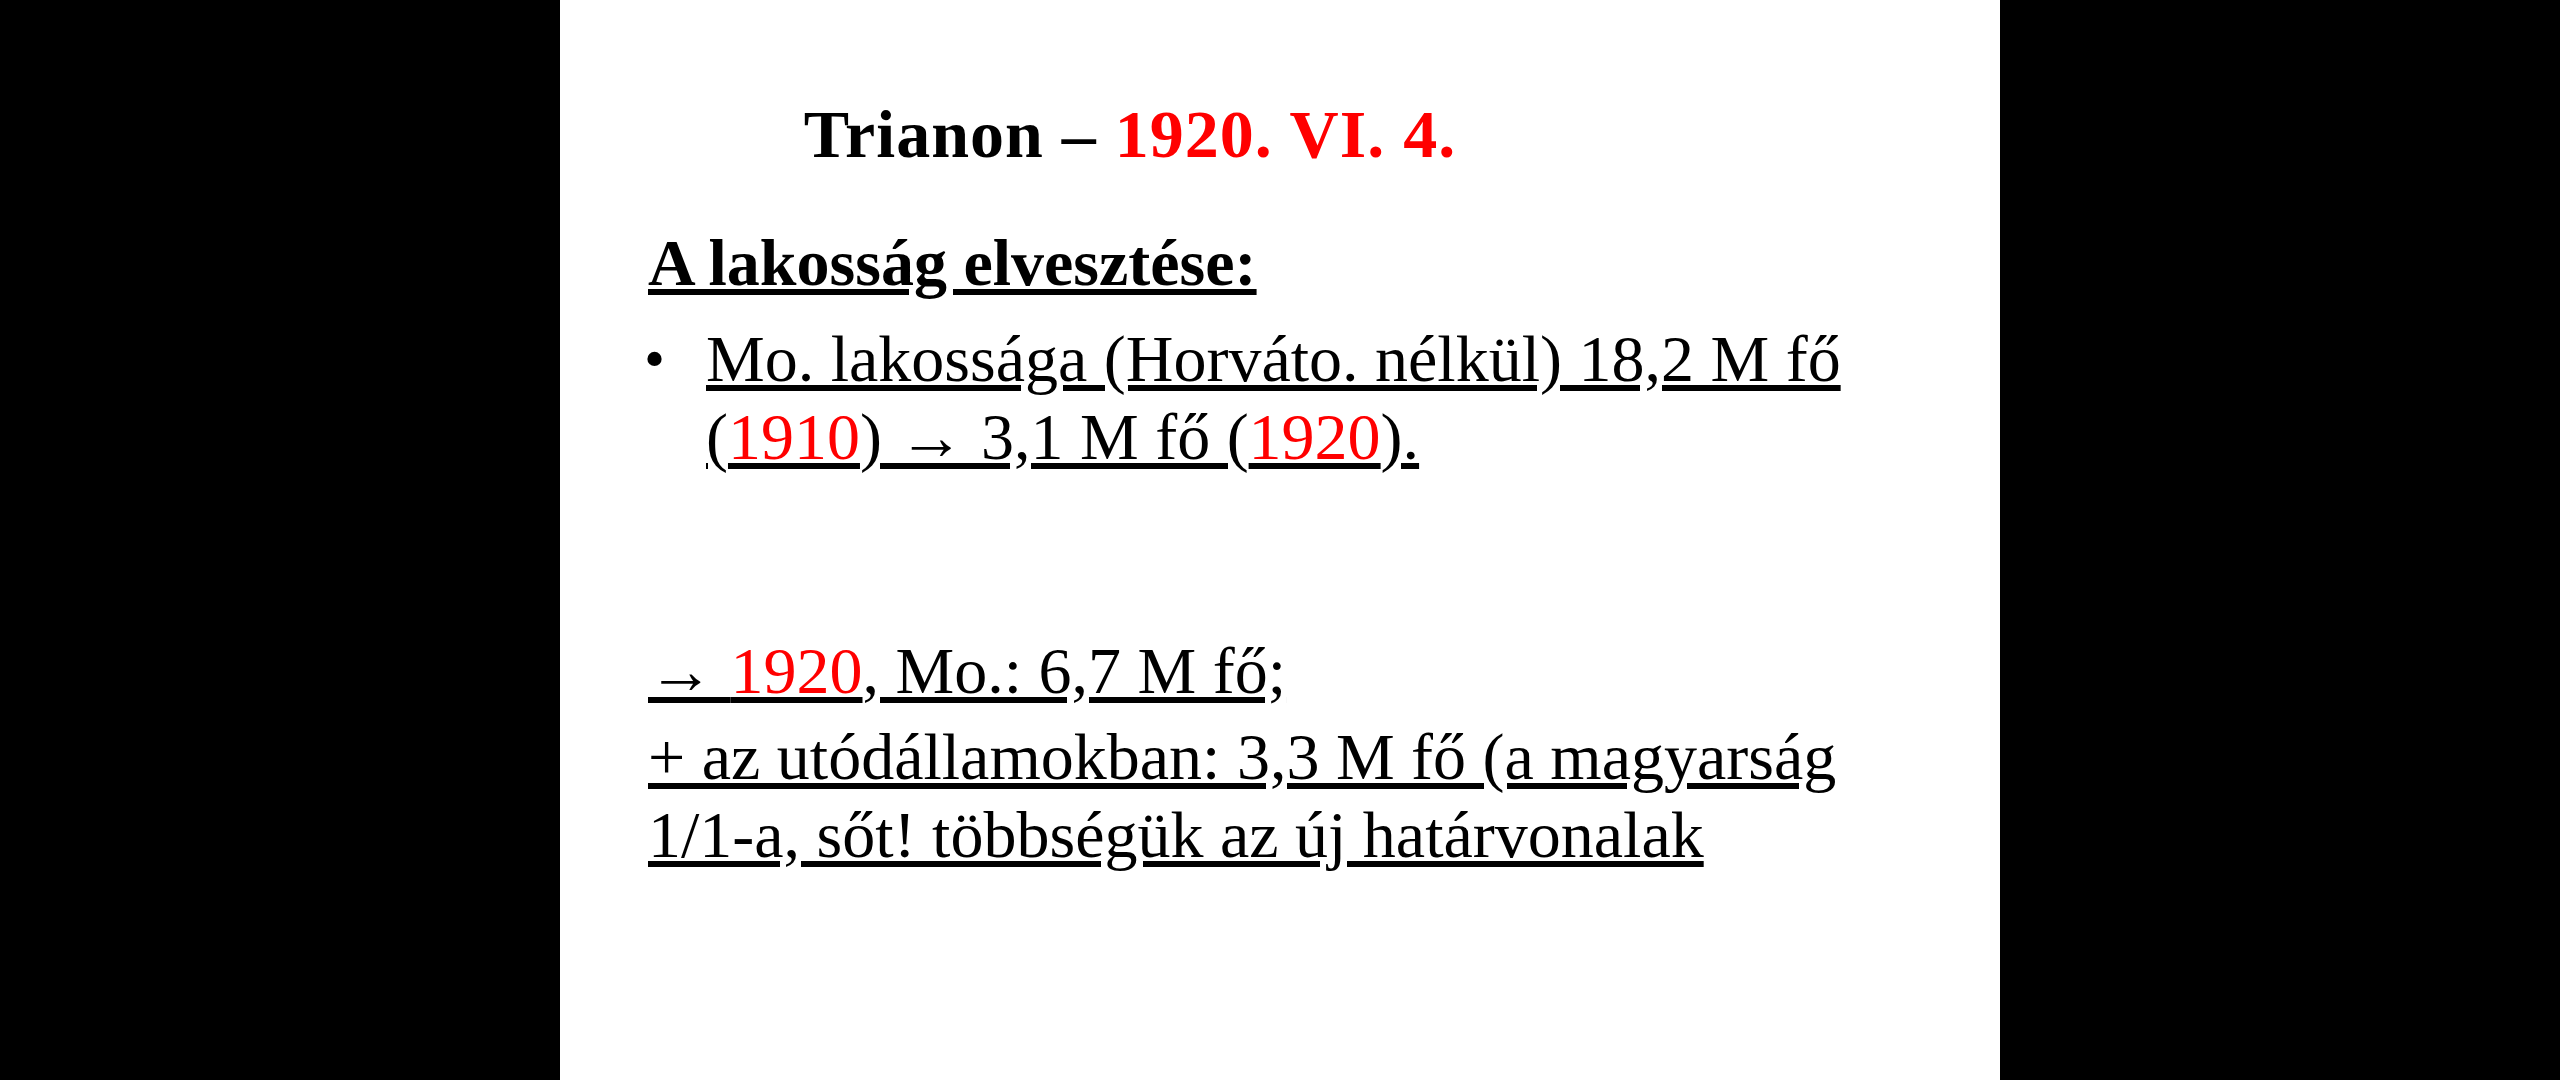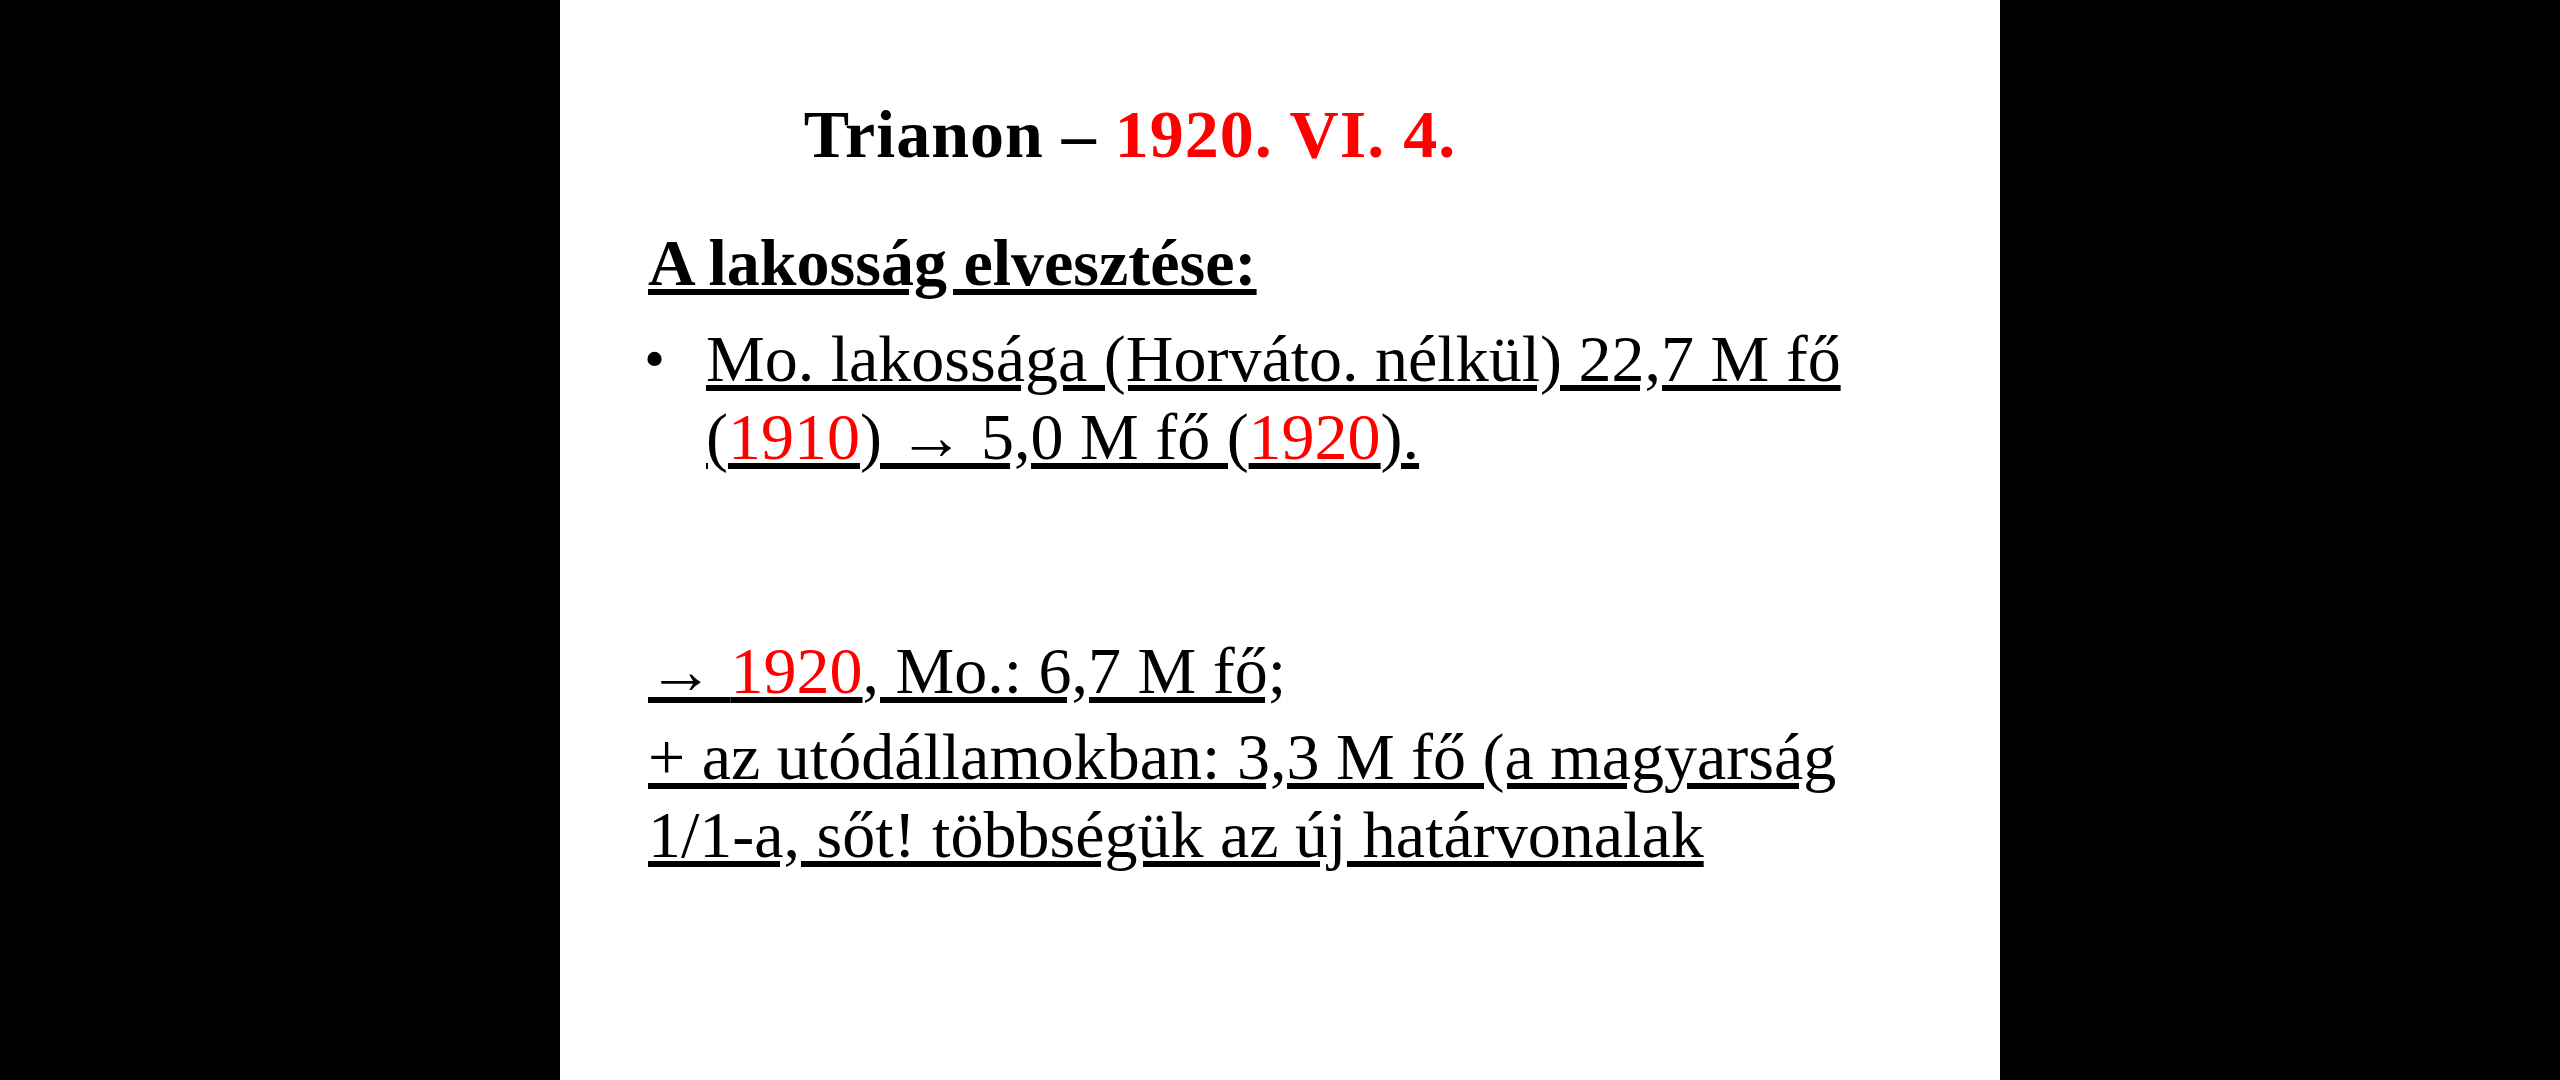--- a/index.html
+++ b/index.html
@@ -60,23 +60,23 @@
   <div class="slide-title">
     <span>Trianon – </span><span class="red">1920. VI. 4.</span>
   </div>
 
   <div class="para heading1">
     <div class="line">A lakosság elvesztése:</div>
   </div>
 
   <div class="para bullet-para">
     <span class="bullet-marker">•</span>
-    <div class="line">Mo. lakossága (Horváto. nélkül) 22,7 M fő</div>
+    <div class="line">Mo. lakossága (Horváto. nélkül) 18,2 M fő</div>
     <div class="line">
-      <span>(</span><span class="red">1910</span><span>) → 5,0 M fő (</span><span class="red">1920</span><span>).</span>
+      <span>(</span><span class="red">1910</span><span>) → 3,1 M fő (</span><span class="red">1920</span><span>).</span>
     </div>
   </div>
 
   <div class="para para2">
   </div>
 
   <div class="para para3">
     <div class="line">
       <span>→ </span><span class="red">1920</span><span>, Mo.: 6,7 M fő;</span>
     </div>

